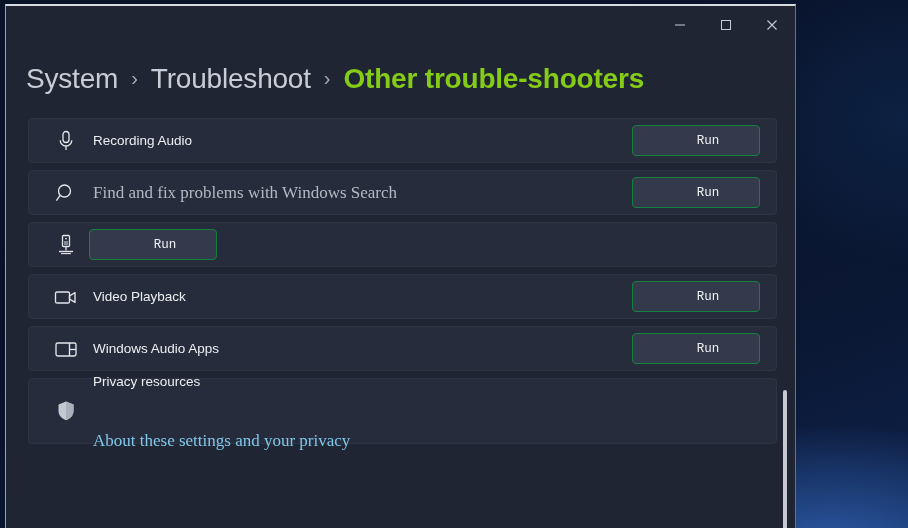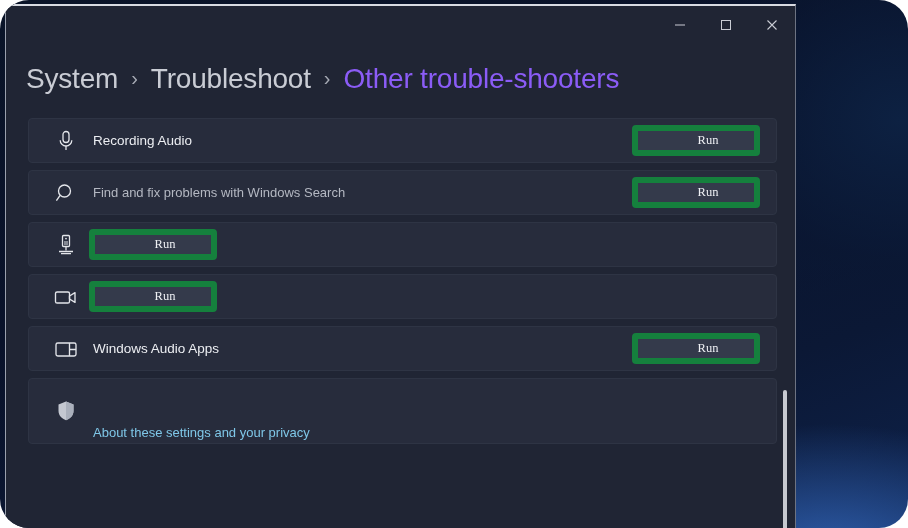--- a/index.html
+++ b/index.html
@@ -13,21 +13,20 @@
 
   #desktop {
     position: relative;
     width: 908px;
     height: 528px;
     background:
       radial-gradient(ellipse 360px 200px at 830px 560px, #2f5fae 0%, rgba(47,95,174,0.55) 30%, rgba(20,40,85,0.0) 68%),
       radial-gradient(ellipse 300px 260px at 900px 120px, #0d2142 0%, rgba(10,24,52,0.5) 55%, rgba(8,16,36,0) 80%),
       linear-gradient(160deg, #0a1428 0%, #09122a 40%, #0b1835 75%, #0e224b 100%);
     overflow: hidden;
-    border-radius: 29px;
   }
 
   
   #settings-window {
     position: absolute;
     left: 5px;
     top: 4px;
     width: 791px;
     height: 524px;
     background: #202534;
@@ -69,22 +68,22 @@
     display: flex;
     align-items: baseline;
     white-space: nowrap;
   }
   .crumb {
     font-size: 28px;
     color: #c9ccd4;
     letter-spacing: -0.2px;
   }
   .crumb.current {
-    color: #8b5cf6;
-    font-weight: normal;
+    color: #84cc16;
+    font-weight: bold;
   }
   .crumb-sep {
     font-size: 20px;
     color: #a7abb5;
     margin: 0 13px;
     position: relative;
     top: -3px;
   }
 
   
@@ -121,36 +120,37 @@
   .card-icon svg { display: block; }
 
   .card-text { flex: 1; padding-left: 4px; }
 
   .card-title {
     font-size: 13.5px;
     color: #eceef2;
     line-height: 17px;
   }
   .card-sub {
-    font-size: 13px;
+    font-size: 17px;
     color: #b4b8c2;
     line-height: 16px;
     margin-top: 1px;
+    font-family: Liberation Serif, serif;
   }
   .card-sub.link { color: #7fc7e8; margin-top: 43px; }
 
   .run-btn {
     width: 128px;
     height: 31px;
     border-radius: 4px;
     background: #343a4b;
-    border: 6px solid #15803d;
+    border: 1px solid #15803d;
     color: #eef0f4;
     font-size: 12.5px;
-    font-family: Liberation Serif, serif;
+    font-family: Liberation Mono, monospace;
     display: flex;
     align-items: center;
     justify-content: center;
     cursor: default;
     padding-left: 24px;
   }
 
   .card.privacy { height: 66px; }
 
   
@@ -250,20 +250,23 @@
         <div class="run-btn">Run</div>
       </div>
 
       <div class="card">
         <div class="card-icon">
           <svg width="26" height="20" viewBox="0 0 26 20">
             <rect x="2.5" y="5" width="14" height="11" rx="1.6" fill="none" stroke="#e3e5ea" stroke-width="1.35"></rect>
             <path d="M16.5 9 L22 5.6 L22 15.4 L16.5 12 Z" fill="none" stroke="#e3e5ea" stroke-width="1.35" stroke-linejoin="round"></path>
           </svg>
         </div>
+        <div class="card-text">
+          <div class="card-title">Video Playback</div>
+        </div>
         <div class="run-btn">Run</div>
       </div>
 
       <div class="card">
         <div class="card-icon">
           <svg width="26" height="20" viewBox="0 0 26 20">
             <rect x="3" y="4" width="20" height="13" rx="1.8" fill="none" stroke="#e3e5ea" stroke-width="1.35"></rect>
             <line x1="16.5" y1="4" x2="16.5" y2="17" stroke="#e3e5ea" stroke-width="1.35"></line>
             <line x1="16.5" y1="10.5" x2="23" y2="10.5" stroke="#e3e5ea" stroke-width="1.35"></line>
           </svg>
@@ -275,20 +278,21 @@
       </div>
 
       <div class="card privacy">
         <div class="card-icon">
           <svg width="22" height="24" viewBox="0 0 22 24">
             <path d="M11 2.5 L18.5 5.4 V12 C18.5 16.4 15.2 19.7 11 21.3 C6.8 19.7 3.5 16.4 3.5 12 V5.4 Z" fill="#c4c8d1"></path>
             <path d="M11 2.5 L18.5 5.4 V12 C18.5 16.4 15.2 19.7 11 21.3 Z" fill="#aab0bc"></path>
           </svg>
         </div>
         <div class="card-text">
+          <div class="card-title">Privacy resources</div>
           <div class="card-sub link">About these settings and your privacy</div>
         </div>
       </div>
 
     </div>
 
     <div id="scrollbar-track">
       <div id="scrollbar-thumb"></div>
     </div>
 

